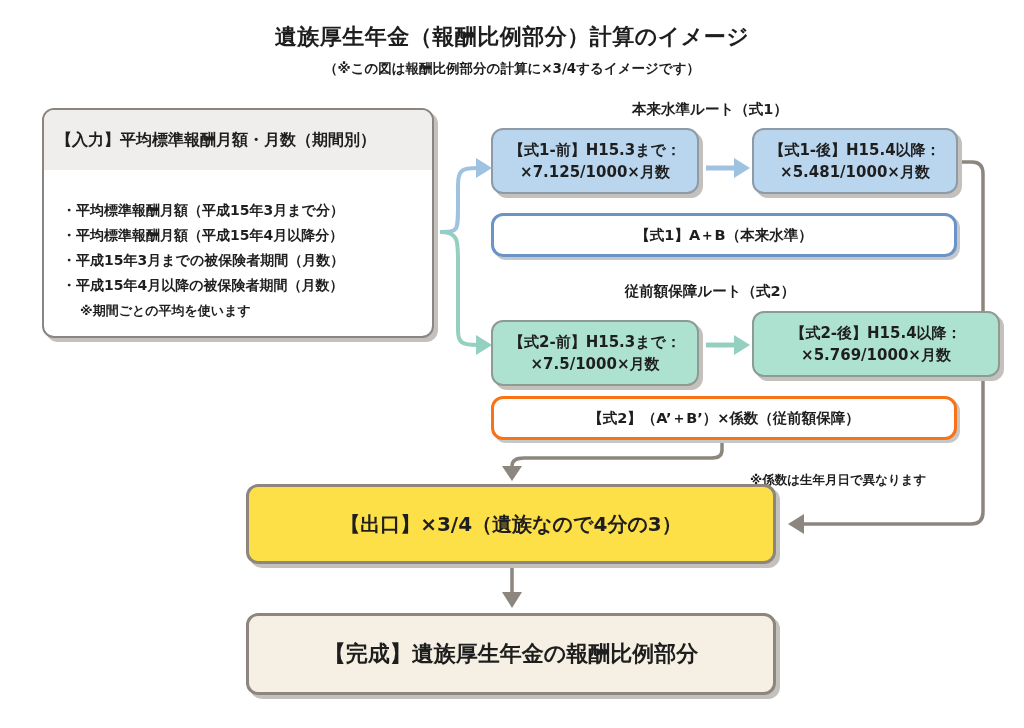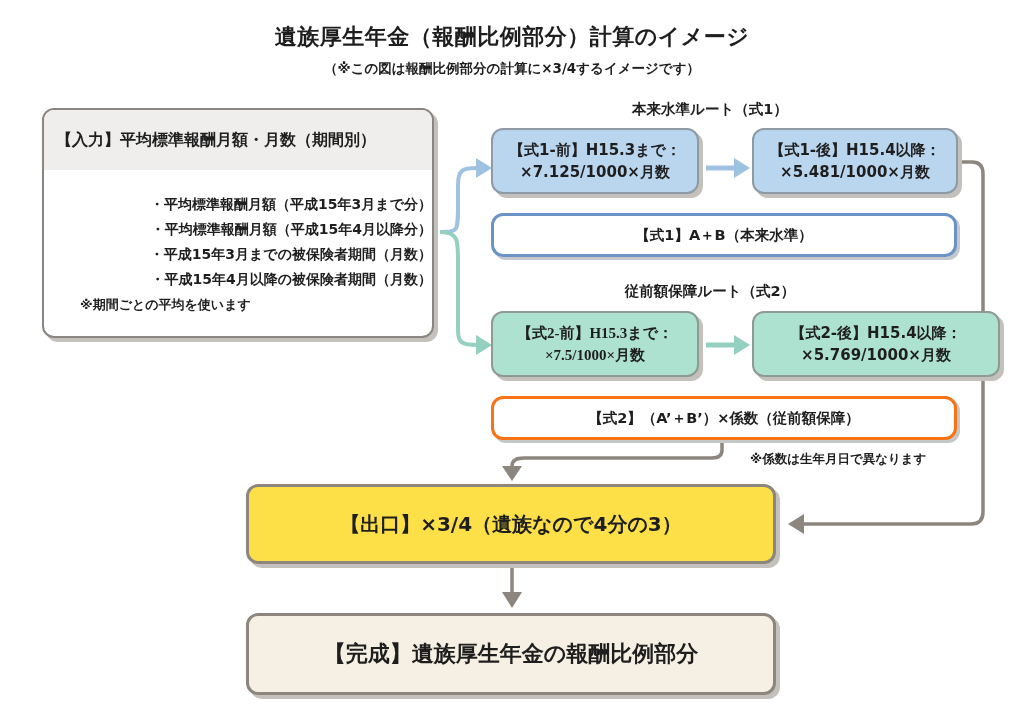--- a/index.html
+++ b/index.html
@@ -8,21 +8,21 @@
 
     .title { position: absolute; left: 0; width: 1024px; top: 22px; text-align: center; font-size: 22px; font-weight: bold; letter-spacing: 0.5px; }
     .subtitle { position: absolute; left: 0; width: 1024px; top: 60px; text-align: center; font-size: 13.5px; font-weight: bold; }
 
     .box { position: absolute; border-radius: 12px; }
     .shadow { box-shadow: 4px 4px 0 #c4c1bc; }
 
     
     .input-box { left: 42px; top: 108px; width: 392px; height: 230px; background: #fff; border: 2.5px solid #8a8580; overflow: hidden; }
     .input-head { height: 60px; background: #efeeec; display: flex; align-items: center; padding-left: 12px; font-size: 16px; font-weight: bold; }
-    .input-list { list-style: none; padding: 22px 0 0 18px; text-align: right; }
+    .input-list { list-style: none; padding: 28px 0 0 18px; }
     .input-list li { font-size: 14px; font-weight: bold; line-height: 25px; }
     .input-list li::before { content: "・"; }
     .input-note { font-size: 13px; font-weight: bold; padding: 2px 0 0 36px; line-height: 22px; }
 
     .route-label { position: absolute; font-size: 14.5px; font-weight: bold; text-align: center; }
 
     .formula { display: flex; flex-direction: column; align-items: center; justify-content: center; font-size: 15px; font-weight: bold; line-height: 22px; text-align: center; }
     .blue-box { background: #b9d6ee; border: 2.5px solid #8e9aa6; }
     .green-box { background: #aee2d0; border: 2.5px solid #8e9a94; }
 
@@ -86,32 +86,32 @@
 </div>
 <div class="box formula blue-box shadow" style="left:752px; top:128px; width:206px; height:66px;">
   <span>【式1-後】H15.4以降：</span>
   <span>×5.481/1000×月数</span>
 </div>
 <div class="box sum-box sum-blue" style="left:491px; top:213px; width:466px; height:44px;">
   <span>【式1】A＋B（本来水準）</span>
 </div>
 
 <div class="route-label" style="left:600px; top:282px; width:220px;">従前額保障ルート（式2）</div>
-<div class="box formula green-box shadow" style="left:491px; top:311px; width:208px; height:66px;font-family:Liberation Serif, serif;">
+<div class="box formula green-box shadow" style="left:491px; top:320px; width:208px; height:66px;">
   <span>【式2-前】H15.3まで：</span>
   <span>×7.5/1000×月数</span>
 </div>
 <div class="box formula green-box shadow" style="left:752px; top:311px; width:248px; height:66px;">
   <span>【式2-後】H15.4以降：</span>
   <span>×5.769/1000×月数</span>
 </div>
 <div class="box sum-box sum-green" style="left:491px; top:396px; width:466px; height:44px;">
   <span>【式2】（A’＋B’）×係数（従前額保障）</span>
 </div>
-<div class="note" style="left:750px; top:451px;">※係数は生年月日で異なります</div>
+<div class="note" style="left:750px; top:472px;">※係数は生年月日で異なります</div>
 
 <div class="box out-box shadow">
   <span>【出口】×3/4（遺族なので4分の3）</span>
 </div>
 
 <div class="box final-box shadow">
   <span>【完成】遺族厚生年金の報酬比例部分</span>
 </div>
 
 </body></html>

